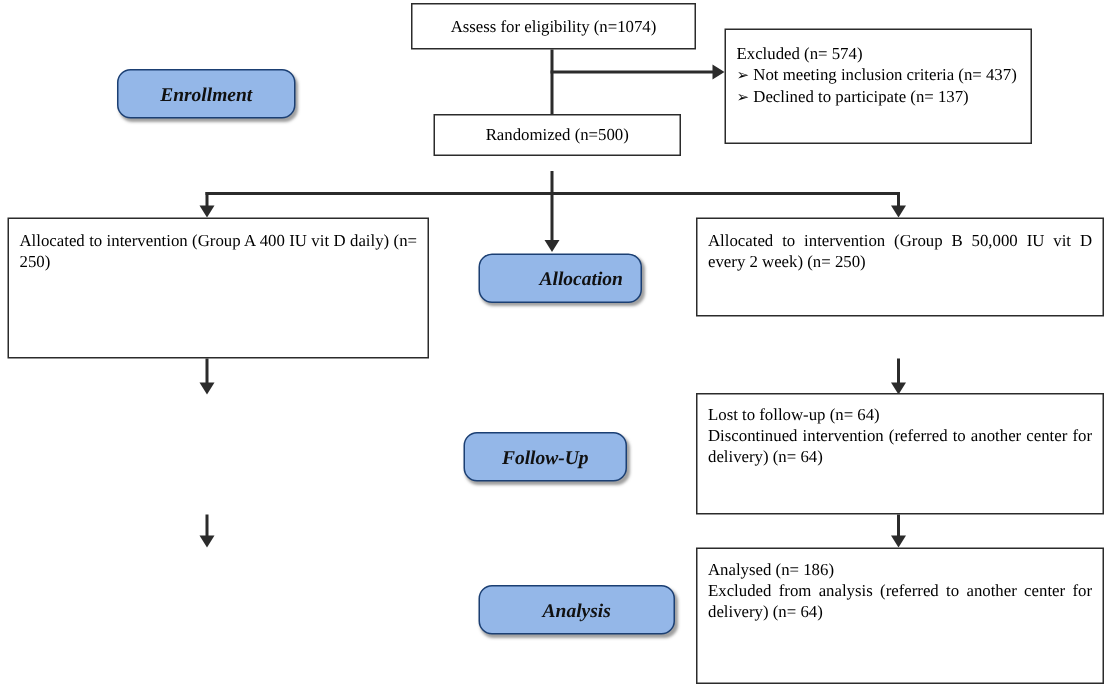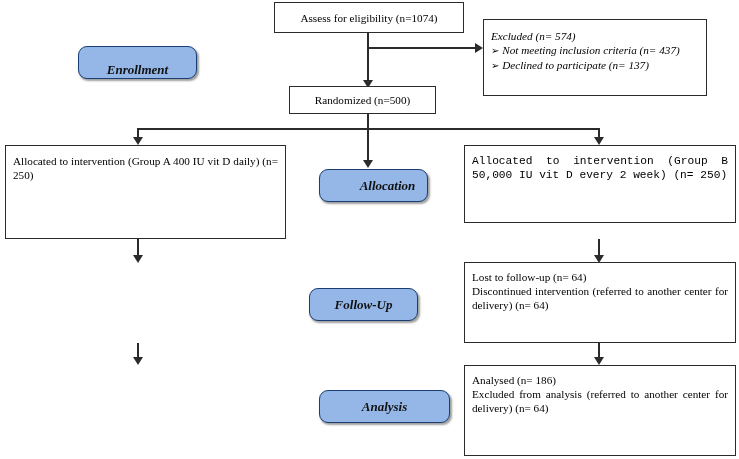--- a/index.html
+++ b/index.html
@@ -37,48 +37,48 @@
 <body>
 
 <div id="canvas">
 
   <div class="box" style="left:274px;top:2px;width:190px;height:31px;">
     <div class="txt" style="top:8px;text-align:center;">
       <p>Assess for eligibility (n=1074)</p>
     </div>
   </div>
 
-  <div class="box" style="left:483px;top:19px;width:224px;height:77px;font-style:italic;">
+  <div class="box" style="left:483px;top:19px;width:205px;height:77px;">
     <div class="txt" style="top:9px;">
       <p>Excluded (n= 574)</p>
       <p class="bul"><span class="bulsym">➢</span>&nbsp;<span>Not meeting inclusion criteria (n= 437)</span></p>
       <p class="bul"><span class="bulsym">➢</span>&nbsp;<span>Declined to participate (n= 137)</span></p>
     </div>
   </div>
 
   <div class="ln vl" style="left:367px;top:33px;height:50px;"></div>
   <div class="ln hl" style="left:367px;top:47px;width:110px;"></div>
   <div class="arwR" style="left:475px;top:43px;"></div>
   <div class="arw" style="left:363px;top:80px;"></div>
 
-  <div class="box" style="left:289px;top:86px;width:147px;height:28px;">
+  <div class="box" style="left:289px;top:76px;width:165px;height:28px;">
     <div class="txt" style="top:6px;text-align:center;">
       <p>Randomized (n=500)</p>
     </div>
   </div>
 
   <div class="ln vl" style="left:367px;top:114px;height:49px;"></div>
   <div class="ln hl" style="left:137px;top:128px;width:462px;"></div>
   <div class="ln vl" style="left:137px;top:128px;height:12px;"></div>
   <div class="ln vl" style="left:598px;top:128px;height:12px;"></div>
   <div class="arw" style="left:133px;top:137px;"></div>
   <div class="arw" style="left:594px;top:137px;"></div>
   <div class="arw" style="left:363px;top:160px;"></div>
 
-  <div class="stage" style="left:78px;top:46px;width:119px;height:33px;align-items:flex-end;">
+  <div class="stage" style="left:78px;top:46px;width:119px;height:33px;">
     <span>Enrollment</span>
   </div>
   <div class="stage" style="left:319px;top:169px;width:109px;height:33px;padding-left:28px;">
     <span>Allocation</span>
   </div>
   <div class="stage" style="left:309px;top:288px;width:109px;height:33px;">
     <span>Follow-Up</span>
   </div>
   <div class="stage" style="left:319px;top:390px;width:131px;height:33px;">
     <span>Analysis</span>
@@ -91,21 +91,21 @@
   </div>
 
   <div class="ln vl" style="left:137px;top:239px;height:20px;"></div>
   <div class="arw" style="left:133px;top:255px;"></div>
 
 
   <div class="ln vl" style="left:137px;top:343px;height:18px;"></div>
   <div class="arw" style="left:133px;top:357px;"></div>
 
 
-  <div class="box" style="left:464px;top:145px;width:272px;height:78px;font-family:Liberation Mono, monospace;">
+  <div class="box" style="left:464px;top:145px;width:272px;height:66px;">
     <div class="txt jst" style="top:8px;">
       <p>Allocated to intervention (Group B 50,000 IU vit D every 2 week) (n= 250)</p>
     </div>
   </div>
 
   <div class="ln vl" style="left:598px;top:239px;height:20px;"></div>
   <div class="arw" style="left:594px;top:255px;"></div>
 
   <div class="box" style="left:464px;top:262px;width:272px;height:81px;">
     <div class="txt" style="top:7px;">

